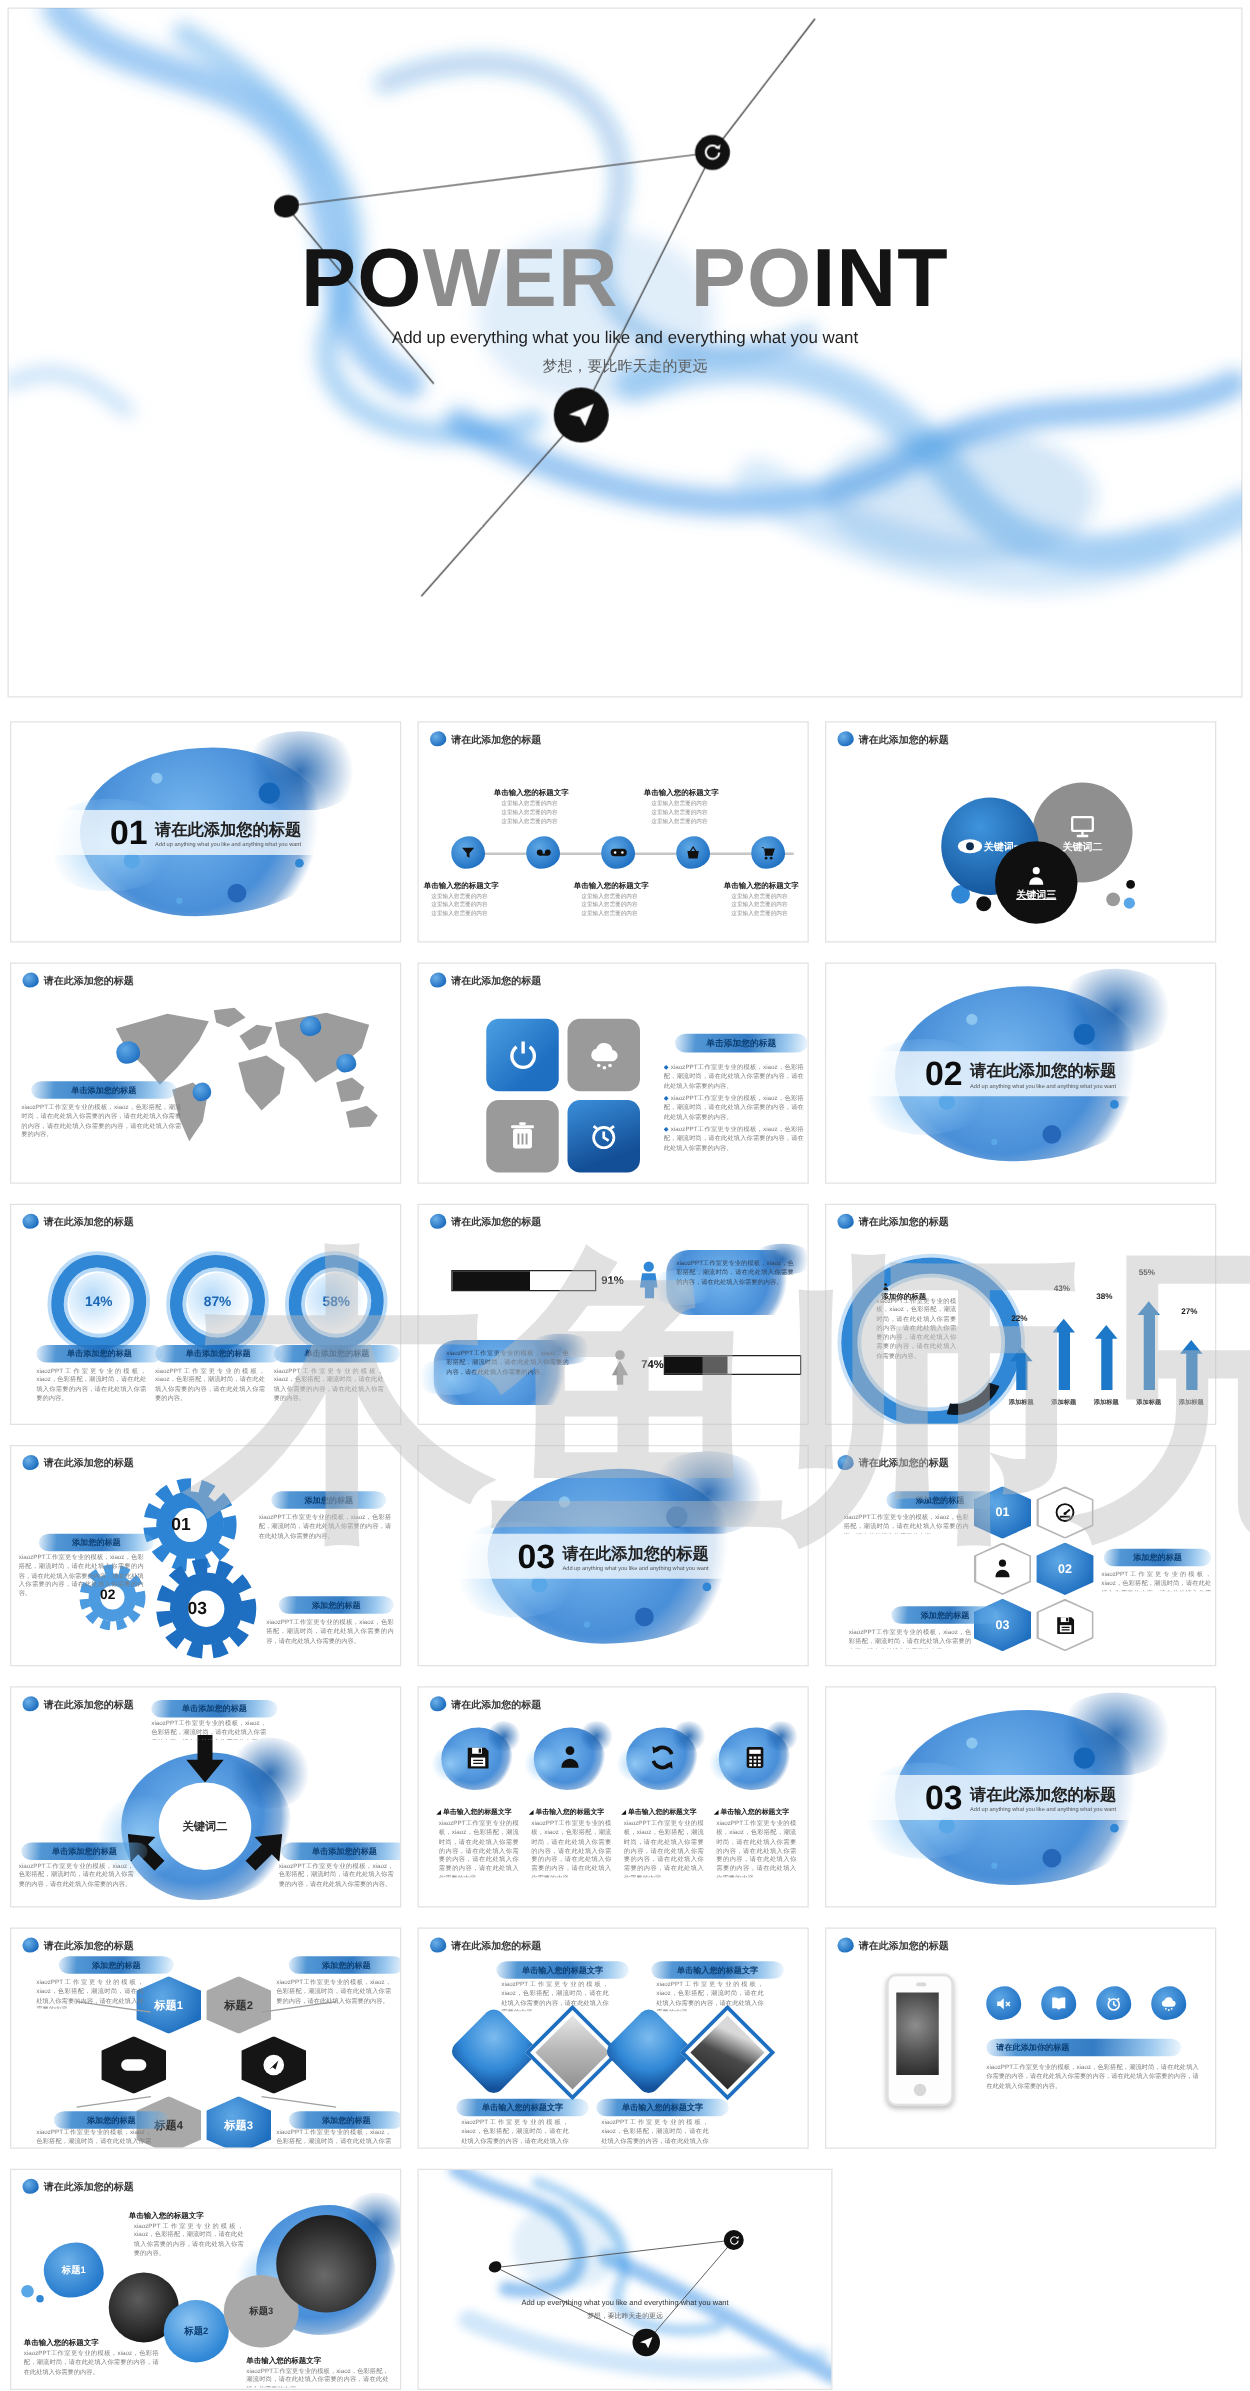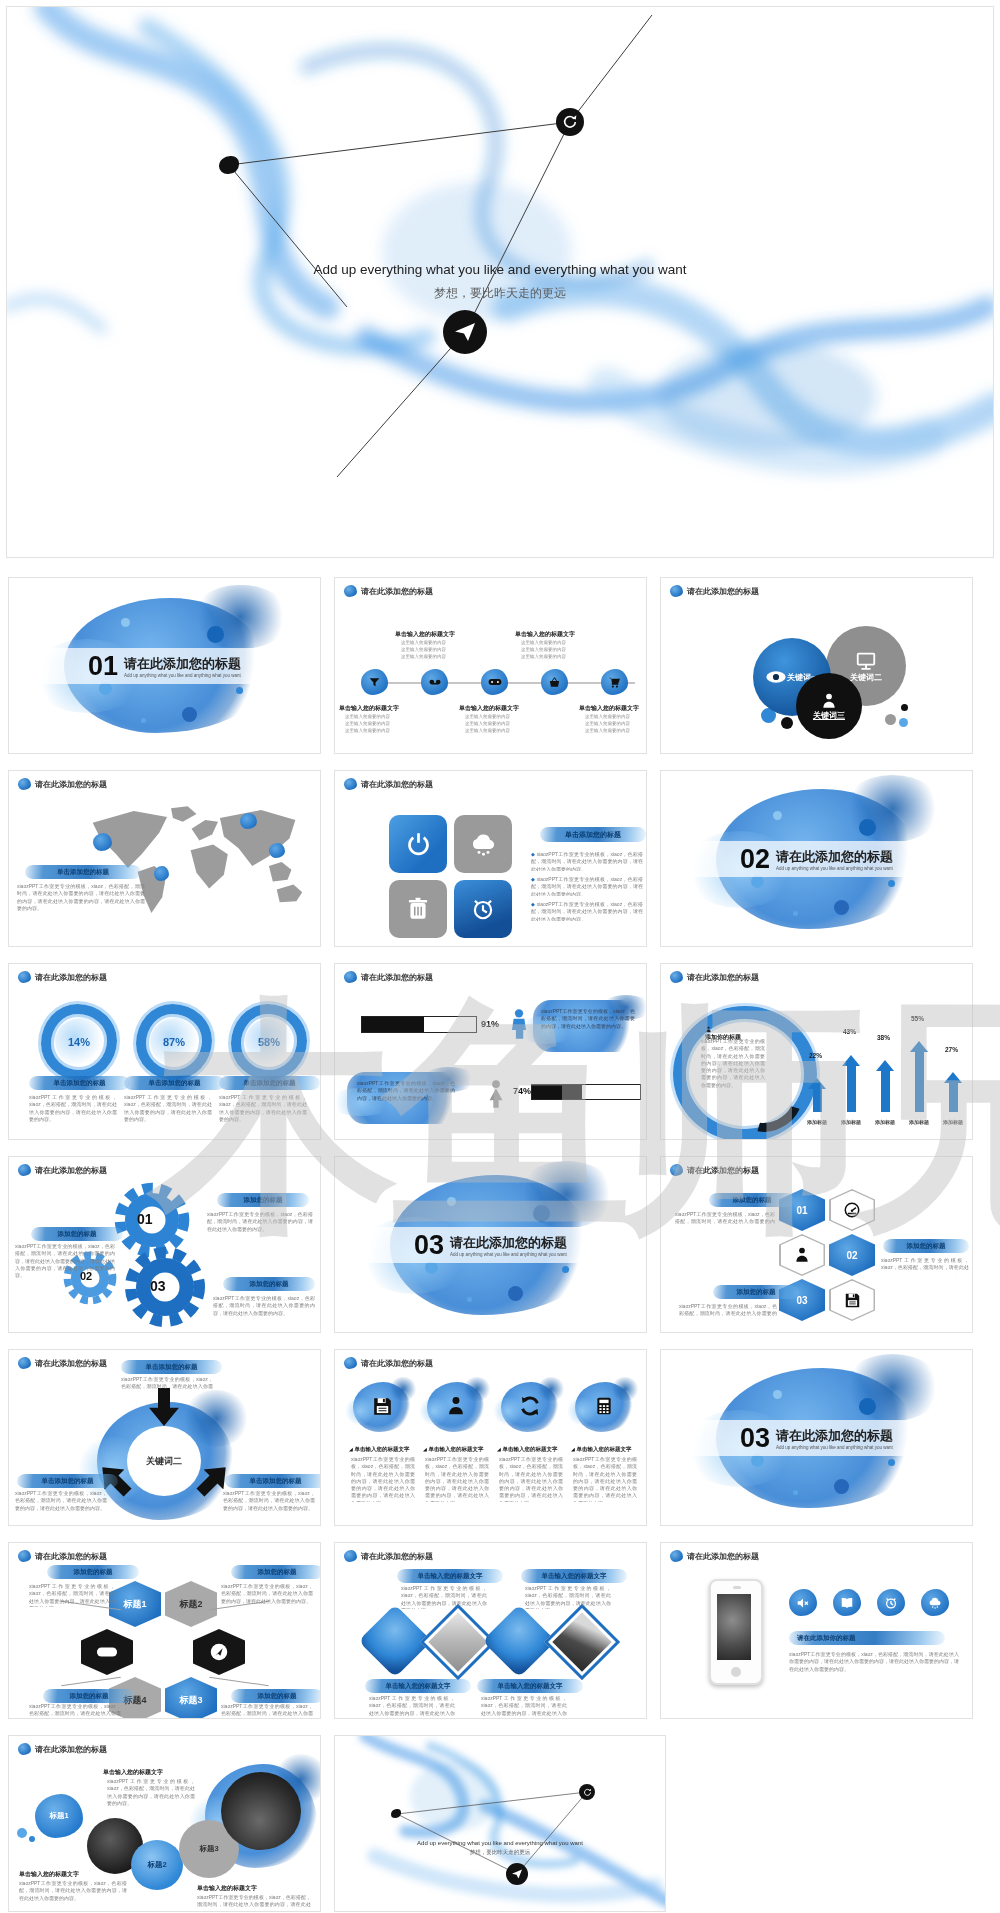--- a/index.html
+++ b/index.html
@@ -287,20 +287,23 @@
       <ellipse cx="760" cy="390" rx="110" ry="55" fill="#2f87d6" opacity=".2"></ellipse>
     </g>
     <g stroke="#3c3c3c" stroke-width="1">
       <line x1="222" y1="158" x2="563" y2="115"></line>
       <line x1="222" y1="158" x2="340" y2="300"></line>
       <line x1="563" y1="115" x2="458" y2="325"></line>
       <line x1="458" y1="325" x2="330" y2="470"></line>
       <line x1="563" y1="115" x2="645" y2="8"></line>
     </g>
   </svg>
+  <div class="herotitle">
+    <span class="tb">PO</span><span class="tg">WER</span><span> </span><span class="tg">PO</span><span class="tb">INT</span>
+  </div>
   <div class="hsub1">Add up everything what you like and everything what you want</div>
   <div class="hsub2">梦想，要比昨天走的更远</div>
   <div class="node" style="left:212px;top:149px;width:20px;height:18px;border-radius:60% 40% 55% 45%;"></div>
   <div class="node" style="left:549px;top:101px;width:28px;height:28px;">
     <svg width="16" height="16">
         <use href="#i-circarrow"></use>
       </svg>
   </div>
   <div class="node" style="left:436px;top:303px;width:44px;height:44px;">
     <svg width="24" height="24">

